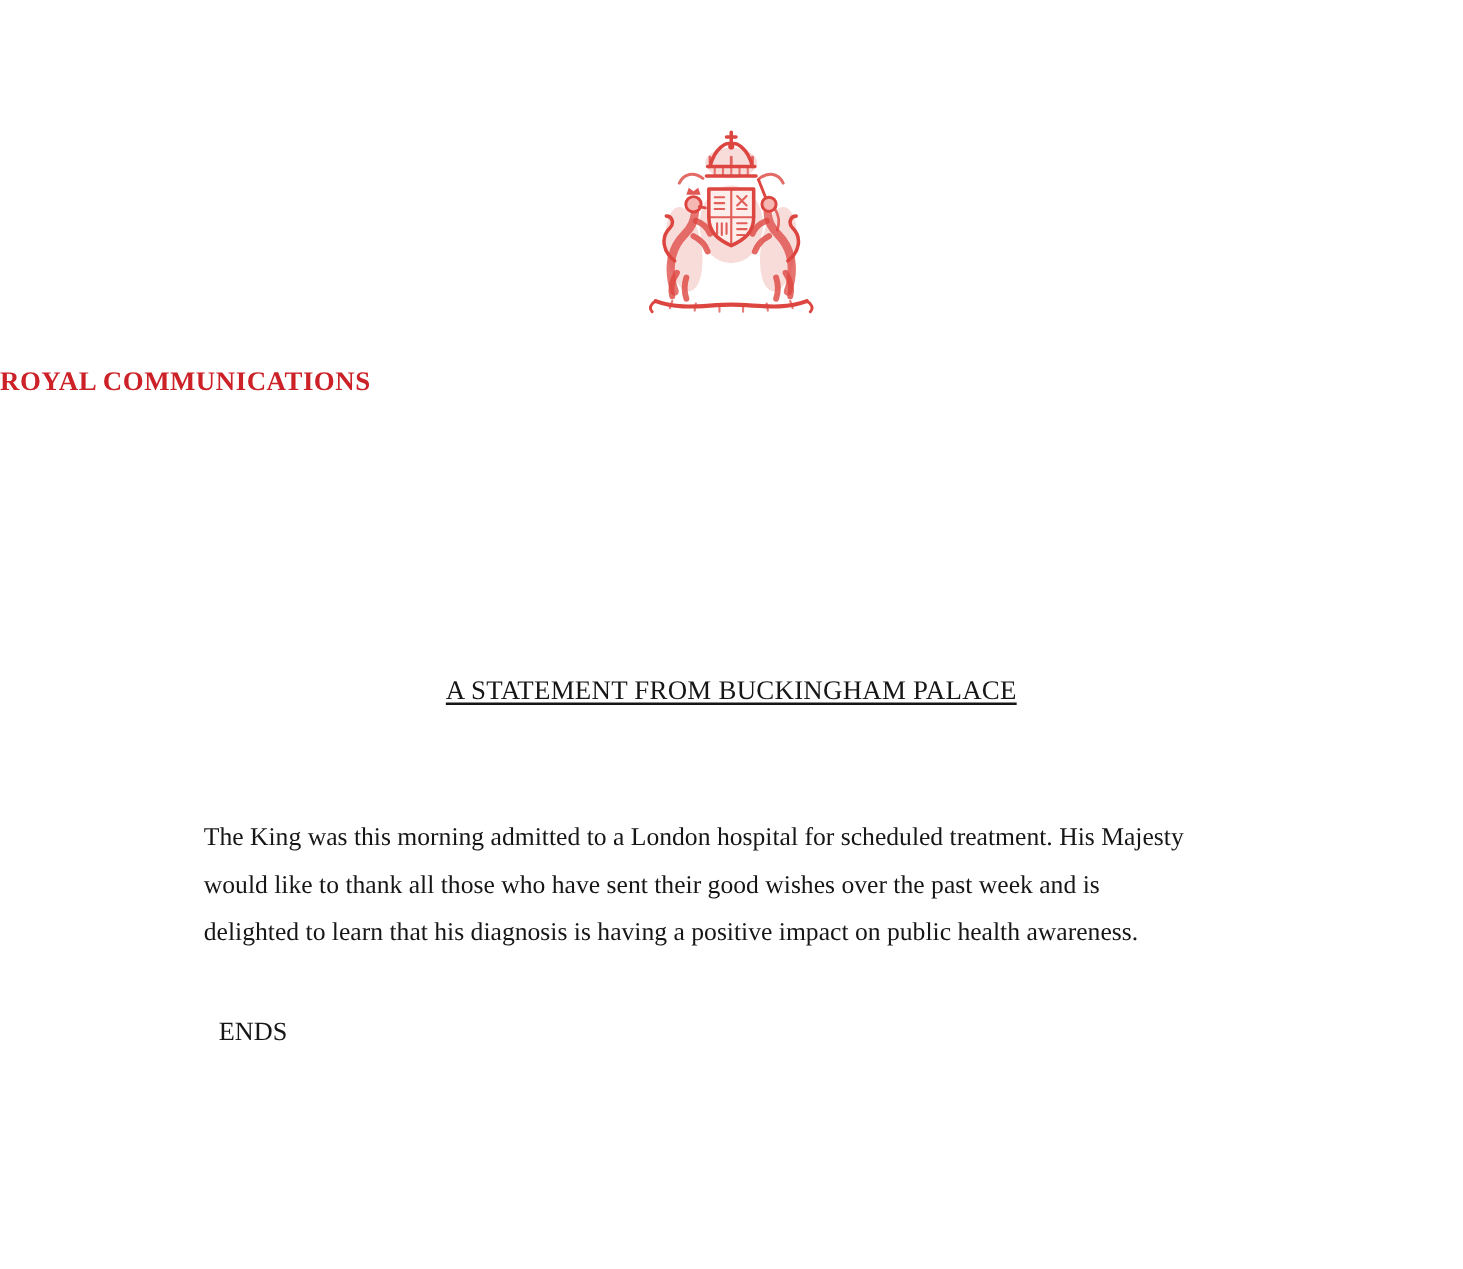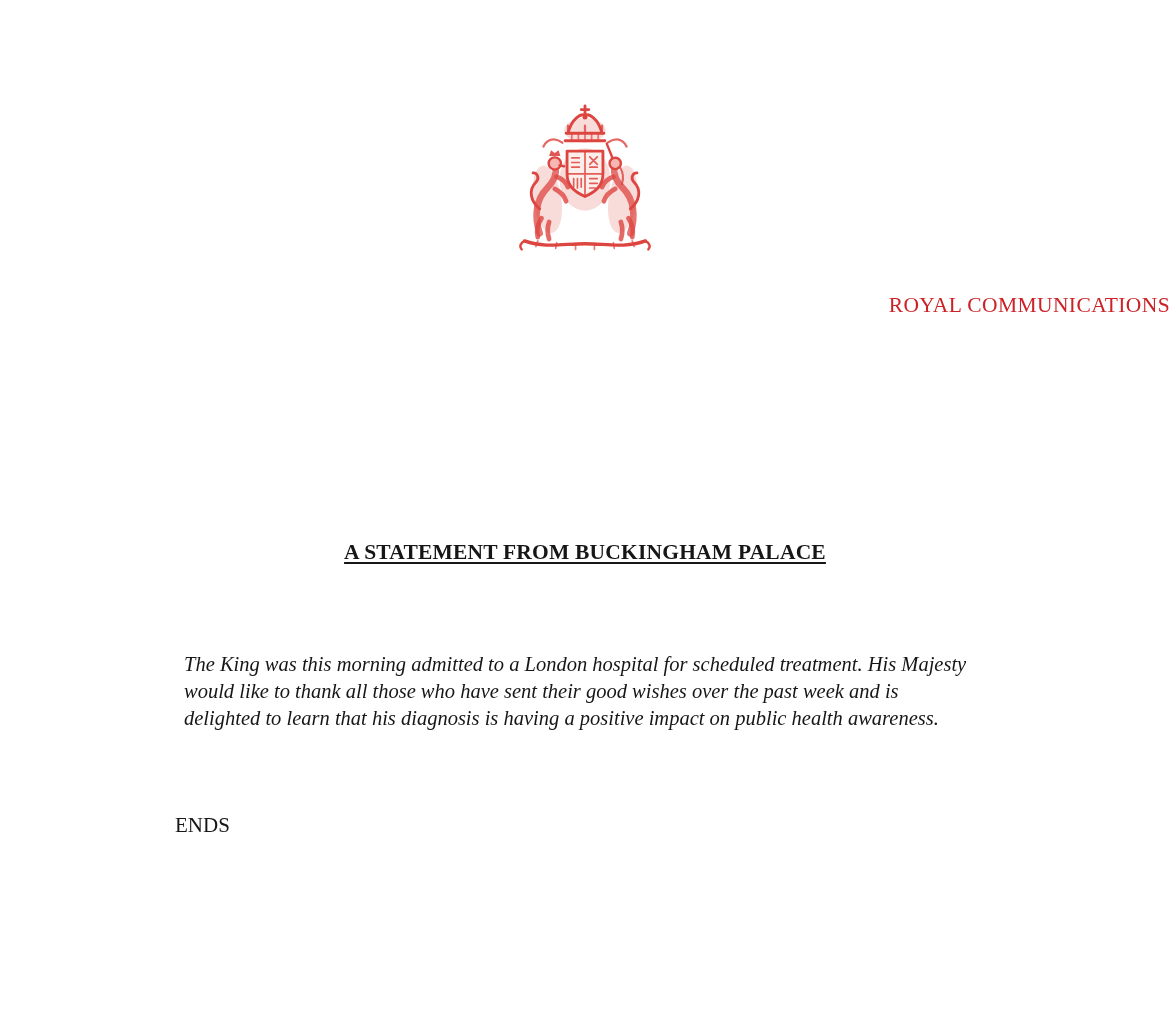--- a/index.html
+++ b/index.html
@@ -22,60 +22,59 @@
   .crest{
     position:absolute;
     left:500px; top:97px;
     width:170px; height:165px;
     color:var(--crest-red);
   }
   .crest svg{width:100%;height:100%;display:block;}
   .org-name{
     position:absolute;
     top:293px; left:0; width:100%;
-    text-align:right;
+    text-align:left;
     font-size:21.5px;
     letter-spacing:.4px;
     color:var(--brand-red);
-    font-weight:400;
+    font-weight:700;
   }
   .date-line{
     position:absolute;
     top:377px; right:178px;
     font-size:22px;
     line-height:30px;
     white-space:nowrap;
   }
   .date-line sup{
     font-size:13px;
     line-height:0;
     vertical-align:super;
   }
   .heading{
     position:absolute;
     top:540px; left:0; width:100%;
     margin:0;
     text-align:center;
     font-size:21.5px;
-    font-weight:700;
+    font-weight:400;
     letter-spacing:.2px;
   }
   .heading .u{
     text-decoration:underline;
     text-decoration-thickness:2px;
     text-underline-offset:3px;
   }
   .body-text{
     position:absolute;
-    top:651px; left:184px;
+    top:651px; left:163px;
     width:792px;
     margin:0;
     font-size:20.5px;
-    line-height:27px;
-    font-style:italic;
+    line-height:38px;
   }
   .ends{
     position:absolute;
     top:813px; left:175px;
     margin:0;
     font-size:21px;
     text-align:right;
   }
 </style>
 </head>

